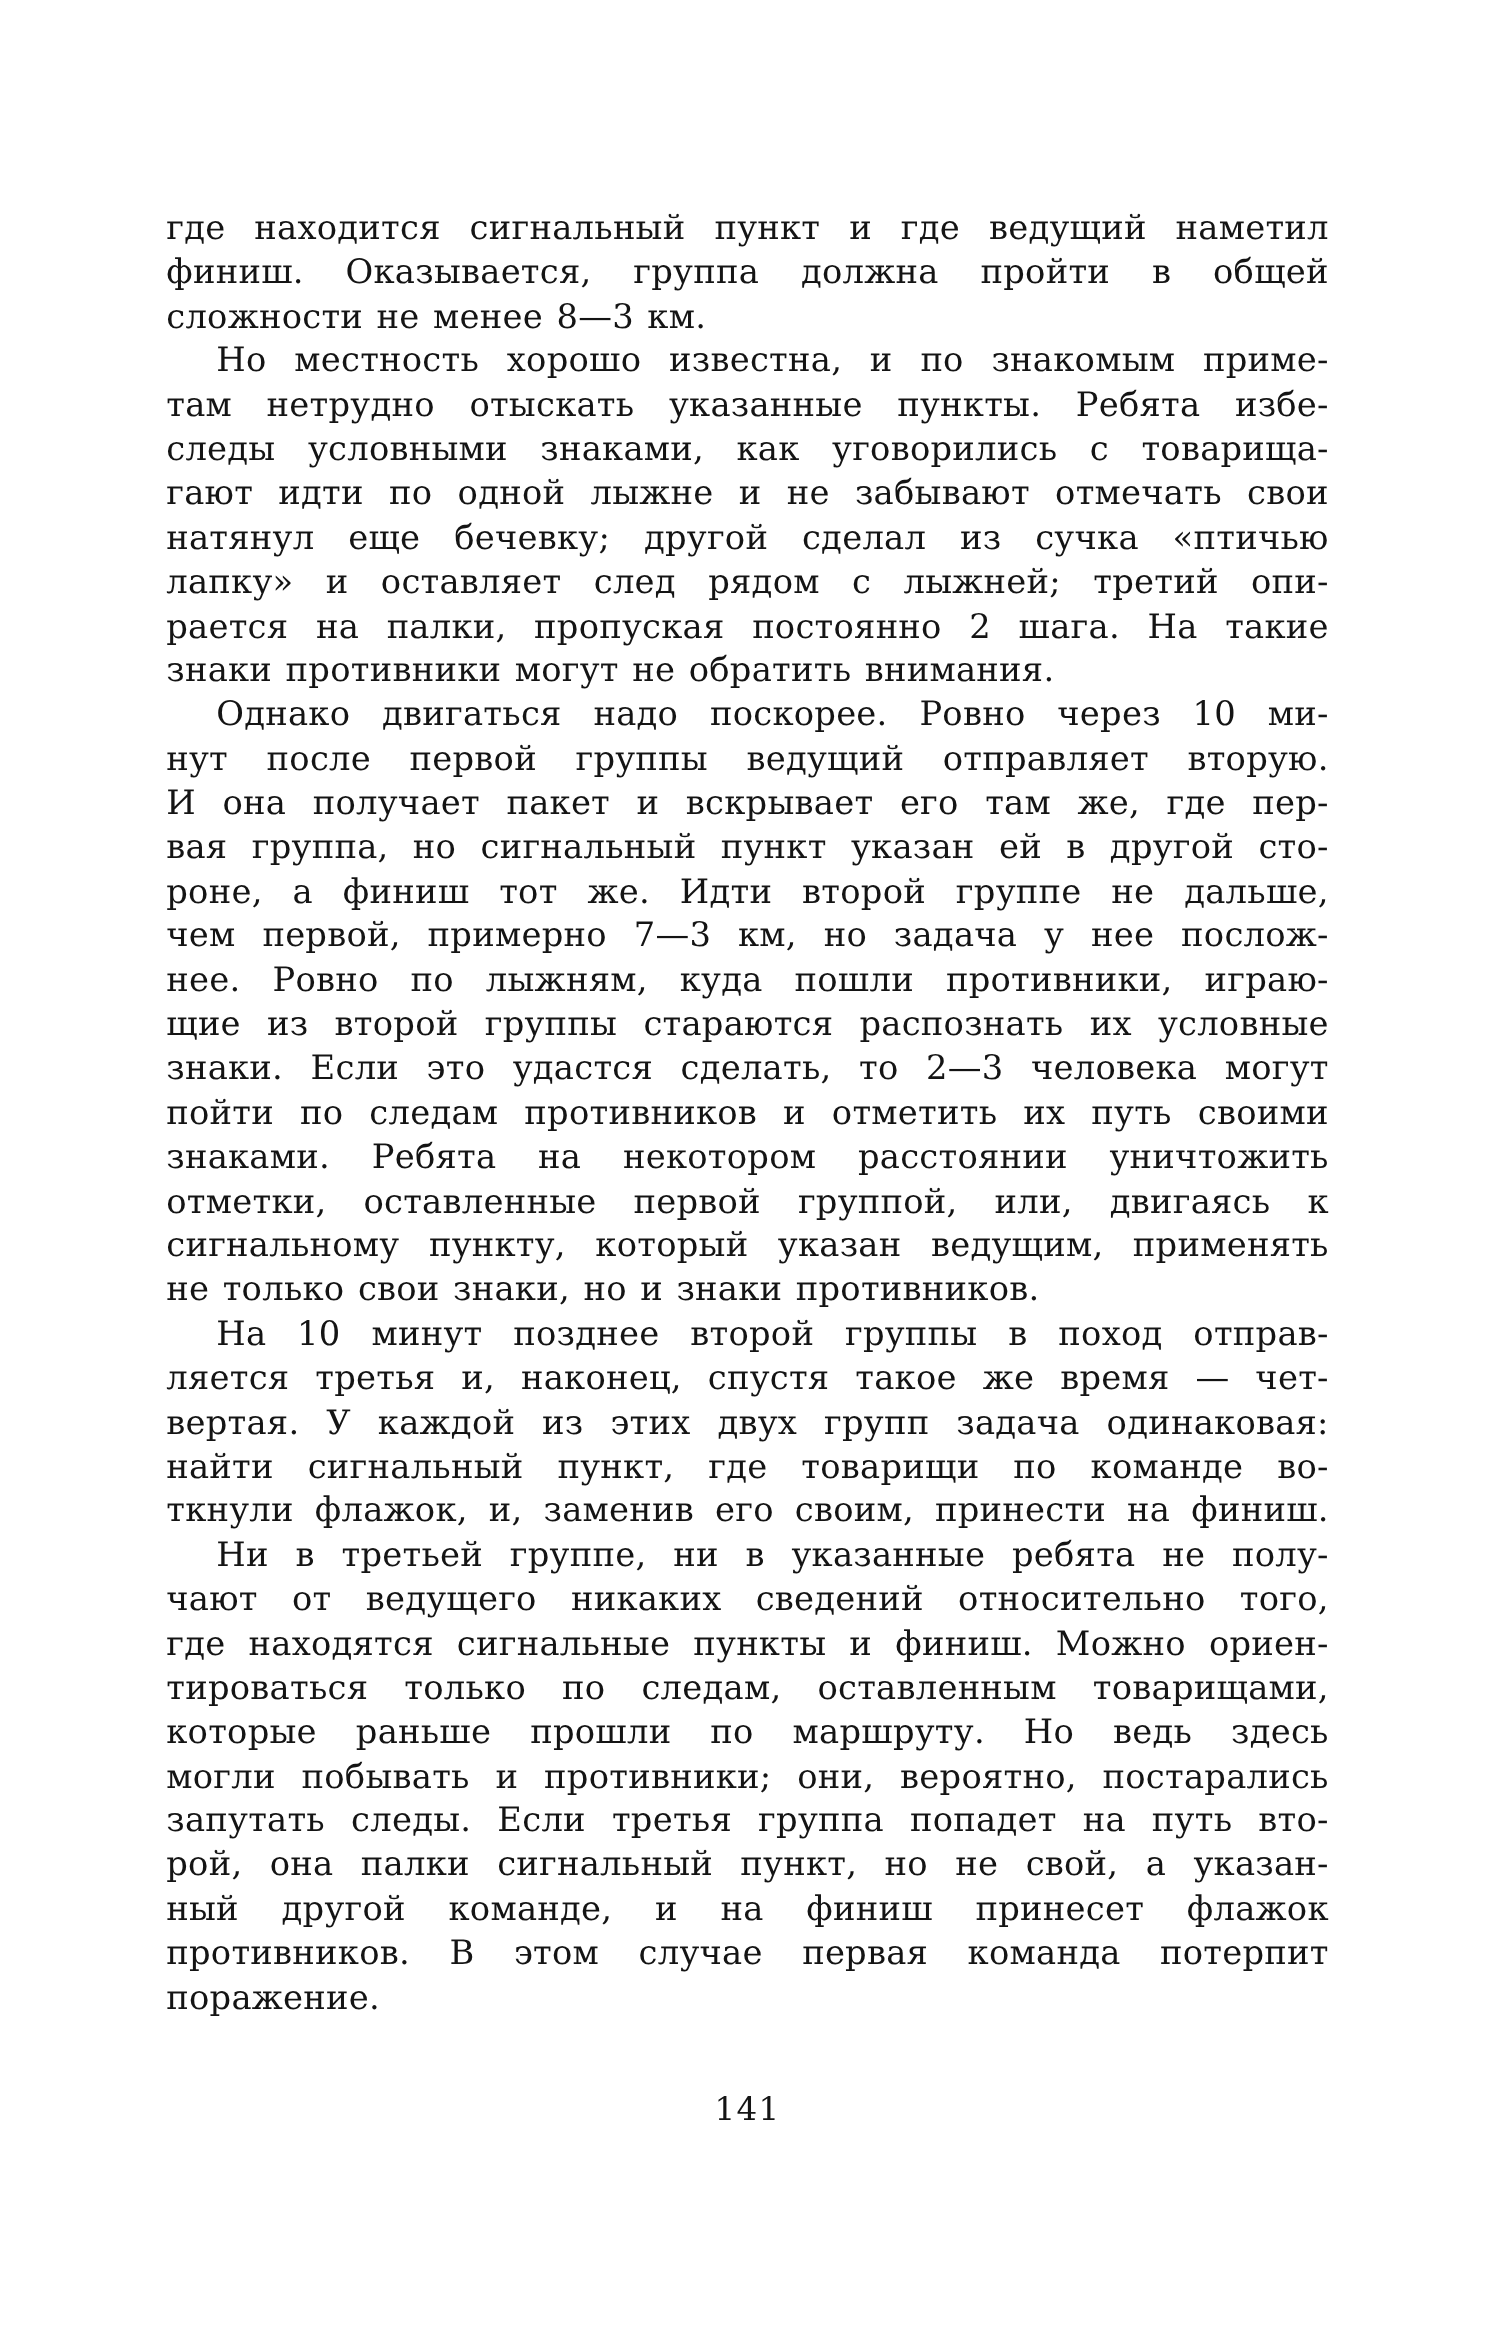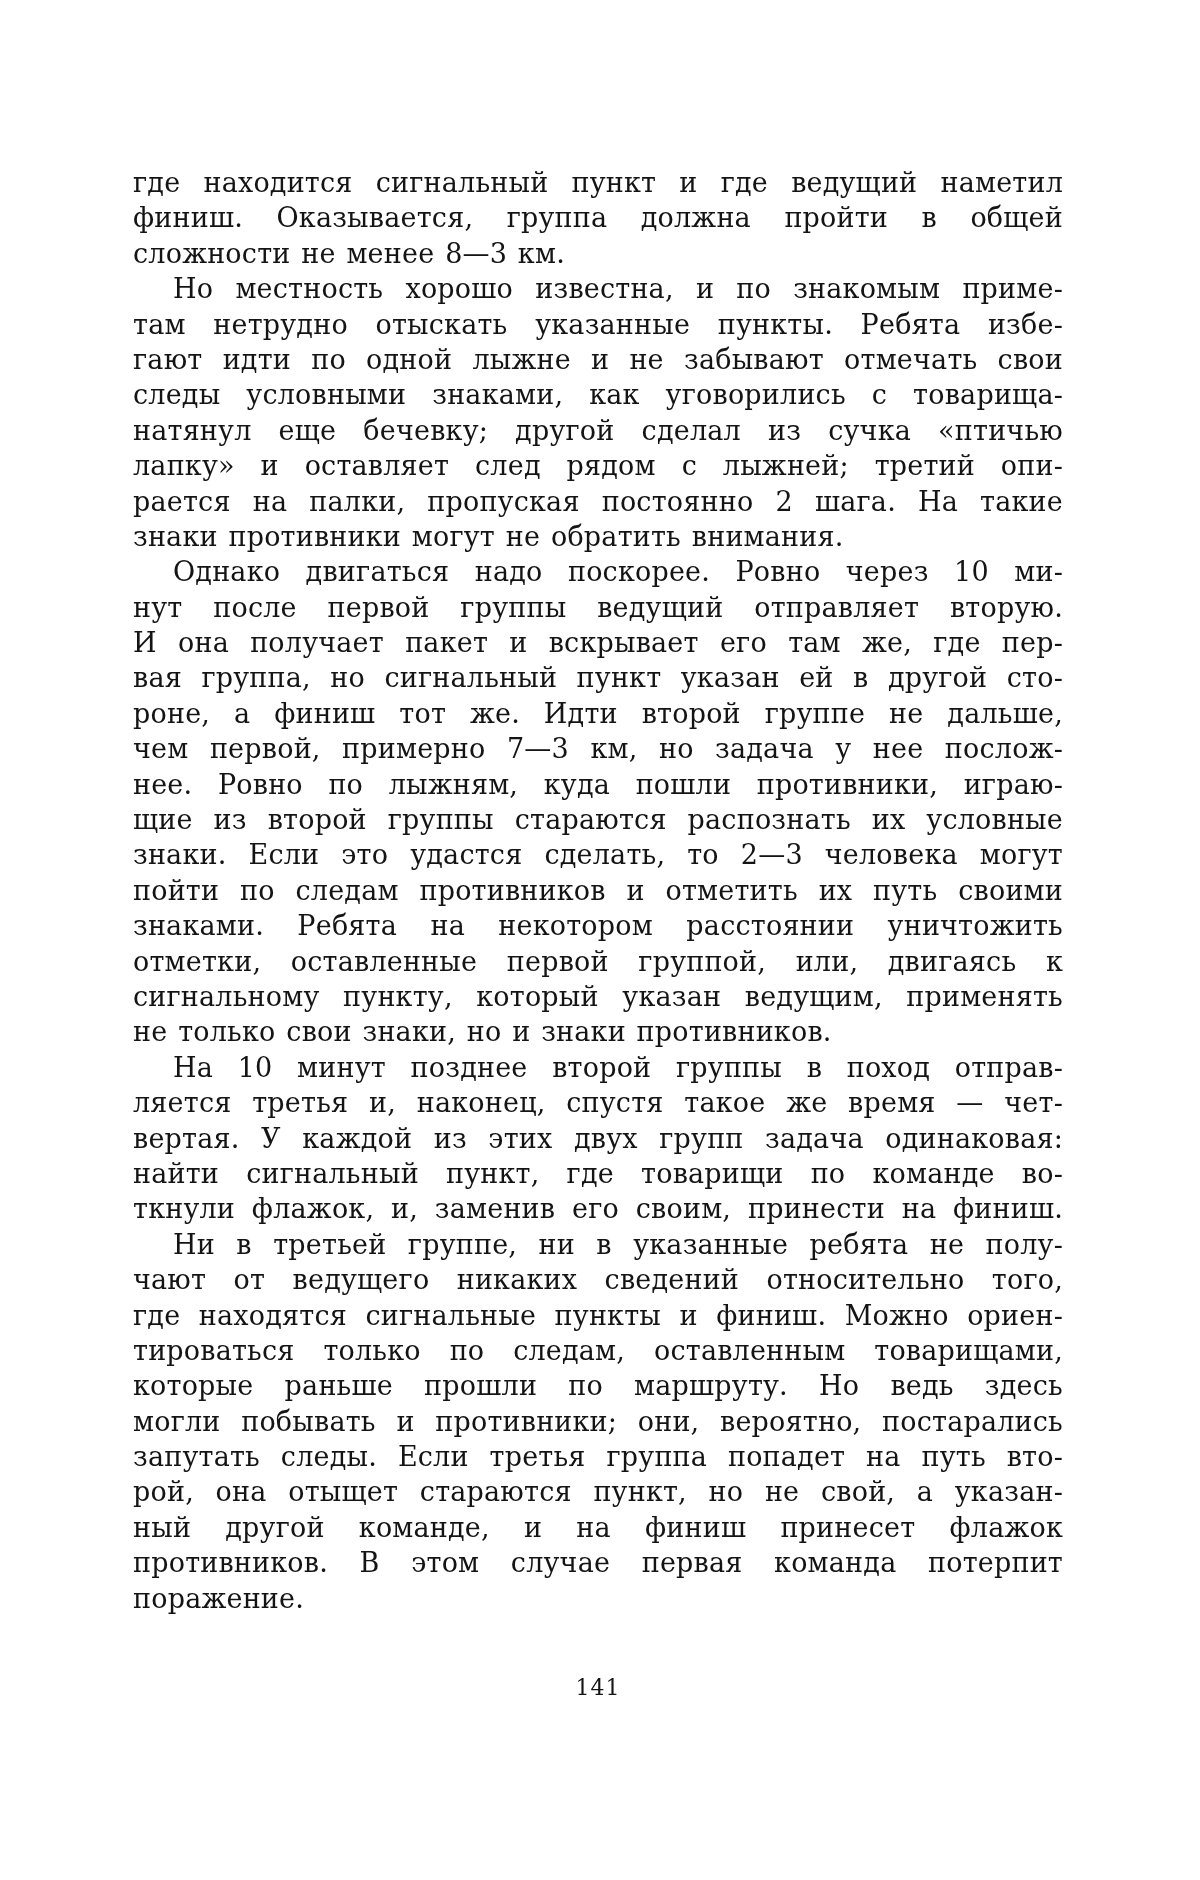--- a/index.html
+++ b/index.html
@@ -45,37 +45,37 @@
   }
   .line.indent {
     text-indent: 40px;
   }
   .page-number {
     position: absolute;
     left: 133px;
     top: 1672px;
     width: 930px;
     text-align: center;
-    font-size: 22px;
+    font-size: 26px;
     line-height: 32px;
     letter-spacing: 1px;
   }
 </style>
 </head>
 <body>
 
 <div class="scan-page">
   <div class="text-block">
       <div class="line justify">где находится сигнальный пункт и где ведущий наметил</div>
       <div class="line justify">финиш. Оказывается, группа должна пройти в общей</div>
       <div class="line plain">сложности не менее 8—3 км.</div>
       <div class="line justify indent">Но местность хорошо известна, и по знакомым приме-</div>
       <div class="line justify">там нетрудно отыскать указанные пункты. Ребята избе-</div>
+      <div class="line justify">следы условными знаками, как уговорились с товарища-</div>
       <div class="line justify">гают идти по одной лыжне и не забывают отмечать свои</div>
-      <div class="line justify">следы условными знаками, как уговорились с товарища-</div>
       <div class="line justify">натянул еще бечевку; другой сделал из сучка «птичью</div>
       <div class="line justify">лапку» и оставляет след рядом с лыжней; третий опи-</div>
       <div class="line justify">рается на палки, пропуская постоянно 2 шага. На такие</div>
       <div class="line plain">знаки противники могут не обратить внимания.</div>
       <div class="line justify indent">Однако двигаться надо поскорее. Ровно через 10 ми-</div>
       <div class="line justify">нут после первой группы ведущий отправляет вторую.</div>
       <div class="line justify">И она получает пакет и вскрывает его там же, где пер-</div>
       <div class="line justify">вая группа, но сигнальный пункт указан ей в другой сто-</div>
       <div class="line justify">роне, а финиш тот же. Идти второй группе не дальше,</div>
       <div class="line justify">чем первой, примерно 7—3 км, но задача у нее послож-</div>
@@ -92,19 +92,19 @@
       <div class="line justify">вертая. У каждой из этих двух групп задача одинаковая:</div>
       <div class="line justify">найти сигнальный пункт, где товарищи по команде во-</div>
       <div class="line justify">ткнули флажок, и, заменив его своим, принести на финиш.</div>
       <div class="line justify indent">Ни в третьей группе, ни в указанные ребята не полу-</div>
       <div class="line justify">чают от ведущего никаких сведений относительно того,</div>
       <div class="line justify">где находятся сигнальные пункты и финиш. Можно ориен-</div>
       <div class="line justify">тироваться только по следам, оставленным товарищами,</div>
       <div class="line justify">которые раньше прошли по маршруту. Но ведь здесь</div>
       <div class="line justify">могли побывать и противники; они, вероятно, постарались</div>
       <div class="line justify">запутать следы. Если третья группа попадет на путь вто-</div>
-      <div class="line justify">рой, она отыщет стараются пункт, но не свой, а указан-</div>
+      <div class="line justify">рой, она палки сигнальный пункт, но не свой, а указан-</div>
       <div class="line justify">ный другой команде, и на финиш принесет флажок</div>
       <div class="line justify">противников. В этом случае первая команда потерпит</div>
       <div class="line plain">поражение.</div>
     </div>
   <div class="page-number">141</div>
 </div>
 
 </body></html>

